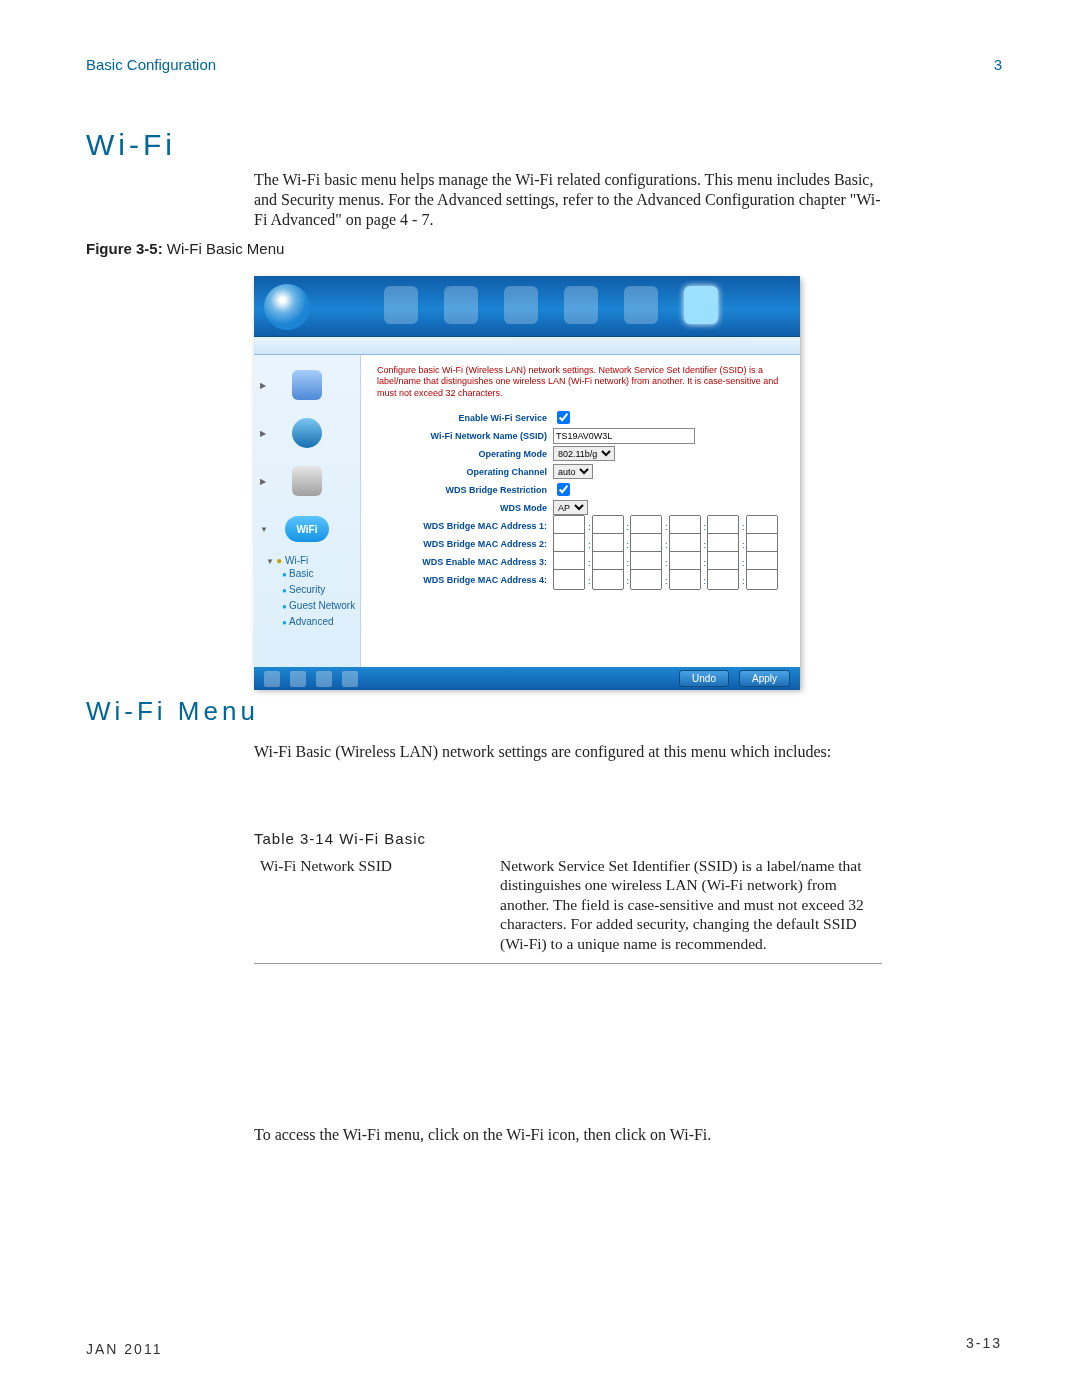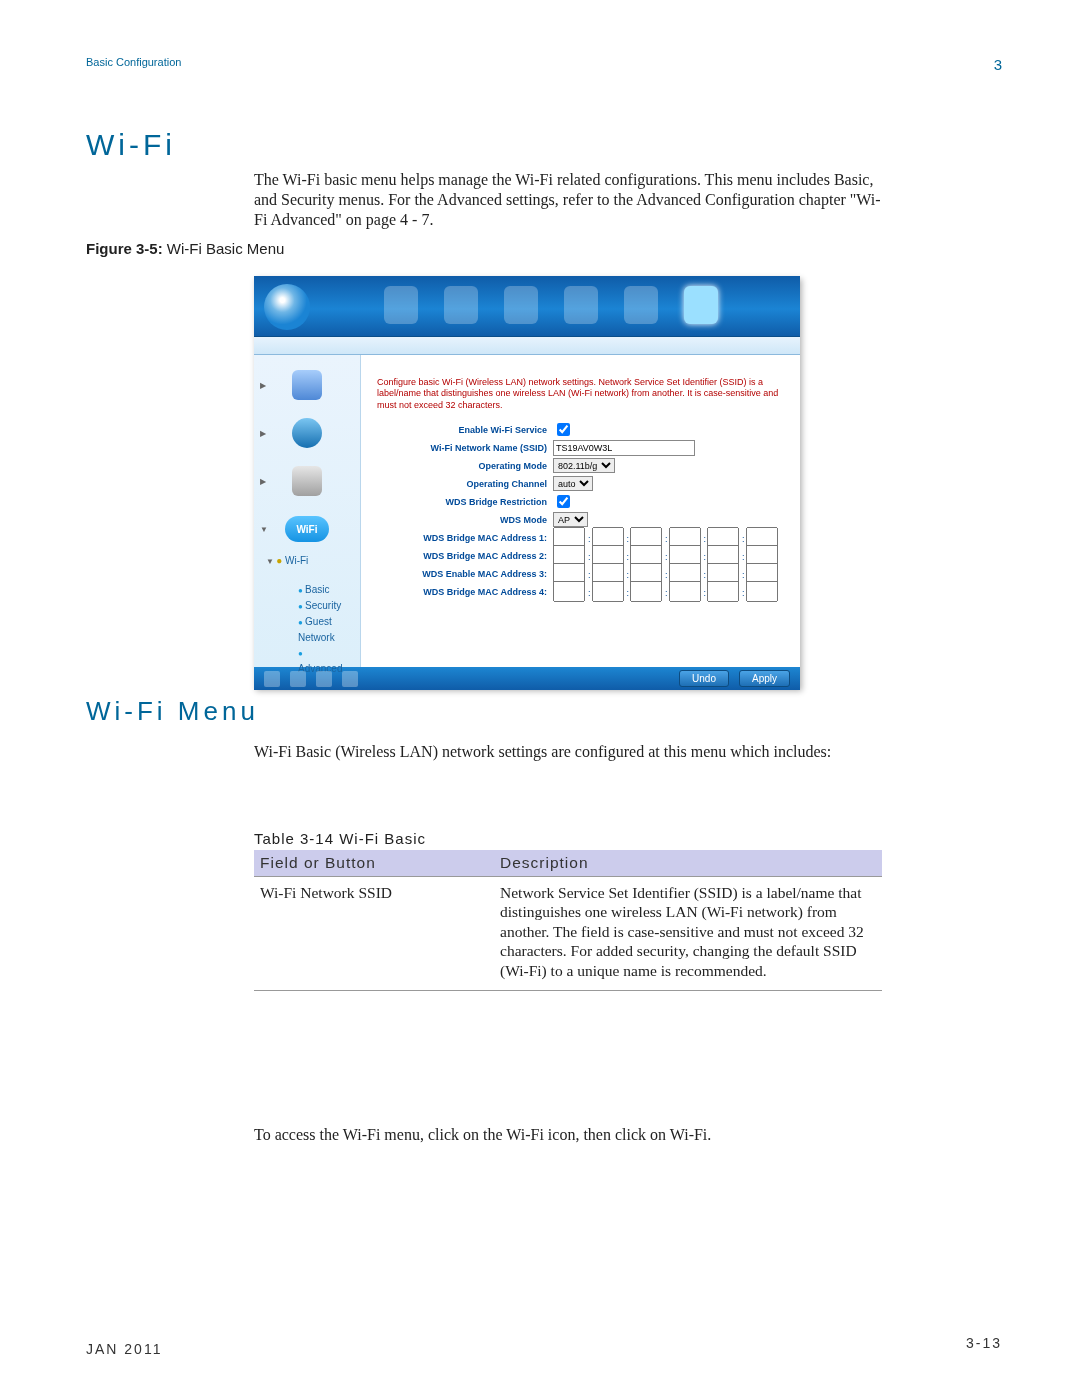--- a/index.html
+++ b/index.html
@@ -13,21 +13,21 @@
     height: 1397px;
     position: relative;
     box-sizing: border-box;
     padding: 56px 86px 40px 86px;
   }
   .hdr-left {
     position: absolute;
     left: 86px;
     top: 56px;
     font-family: Arial, sans-serif;
-    font-size: 11px;
+    font-size: 15px;
     color: #006699;
   }
   .hdr-right {
     position: absolute;
     right: 78px;
     top: 56px;
     font-family: Arial, sans-serif;
     font-size: 15px;
     color: #006699;
   }
@@ -97,25 +97,25 @@
   .sidegroup { height:48px; display:flex; align-items:center; justify-content:center; position:relative; }
   .sidegroup .arrow { position:absolute; left:6px; color:#666; font-size:8px; }
   .sicon { width:30px;height:30px;border-radius:6px;background:#bdd; }
   .sicon.pc { background:linear-gradient(#a7cdfb,#4e88d6); }
   .sicon.phone { background:linear-gradient(#7bc6f2,#166fb0); border-radius:50%; }
   .sicon.tool { background:linear-gradient(#e6e6e6,#a0a0a0); }
   .sicon.wifi { width:44px;height:26px;background:linear-gradient(#59c4ff,#1593e3);border-radius:13px; color:#fff; font-weight:bold; font-size:10px; display:flex; align-items:center; justify-content:center;}
   .tree { font-size:10px; color:#1a64a0; padding:2px 0 0 12px; }
   .tree .lvl0::before{content:"▼ ";color:#666;font-size:8px;}
   .tree .wifilbl::before{content:"● ";color:#c9a400;}
-  .tree ul{list-style:none;margin:16px;padding:0 0 0 16px;}
+  .tree ul{list-style:none;margin:0;padding:0 0 0 16px;}
   .tree li{line-height:15px;}
   .tree li::before{content:"● ";color:#1a9fe0;font-size:8px;}
 
-  .panel { flex:1; padding:10px 16px 0 16px; position:relative;margin-top:12px; }
+  .panel { flex:1; padding:10px 16px 0 16px; position:relative; }
   .panel-desc { color:#b30000; font-size:9px; line-height:1.25; }
   .form { margin-top:10px; }
   .frow { display:flex; align-items:center; height:18px; }
   .flabel { width:170px; text-align:right; color:#004a99; font-weight:bold; font-size:9px; padding-right:6px;}
   .fval input[type=text]{ font-size:9px; height:12px; border:1px solid #888; background:#fff; }
   .fval input.ssid{ width:136px; }
   .fval select{ font-size:9px; height:15px; border:1px solid #888; background:#eee; }
   .fval input.mac{ width:24px; margin-right:2px; }
   .macrow span.colon{ margin:0 1px; color:#004a99;}
   .shot-footer {
@@ -286,24 +286,20 @@
       </div>
     </div>
   </div>
 
   <h1 class="menu">Wi-Fi Menu</h1>
   <div class="intro2">Wi-Fi Basic (Wireless LAN) network settings are configured at this menu which includes:</div>
 
   <div class="tbllabel">Table 3-14 Wi-Fi Basic</div>
   <table class="desc">
     <tbody>
-        <tr>
-      <th>Field or Button</th>
-      <th>Description</th>
-    </tr>
     <tr>
       <td class="col1">Wi-Fi Network SSID</td>
       <td>Network Service Set Identifier (SSID) is a label/name that distinguishes one wireless LAN (Wi-Fi network) from another. The field is case-sensitive and must not exceed 32 characters. For added security, changing the default SSID (Wi-Fi) to a unique name is recommended.</td>
     </tr>
   </tbody>
     </table>
 
   <div class="access">To access the Wi-Fi menu, click on the Wi-Fi icon, then click on Wi-Fi.</div>
 
   <div class="foot-date">JAN 2011</div>

